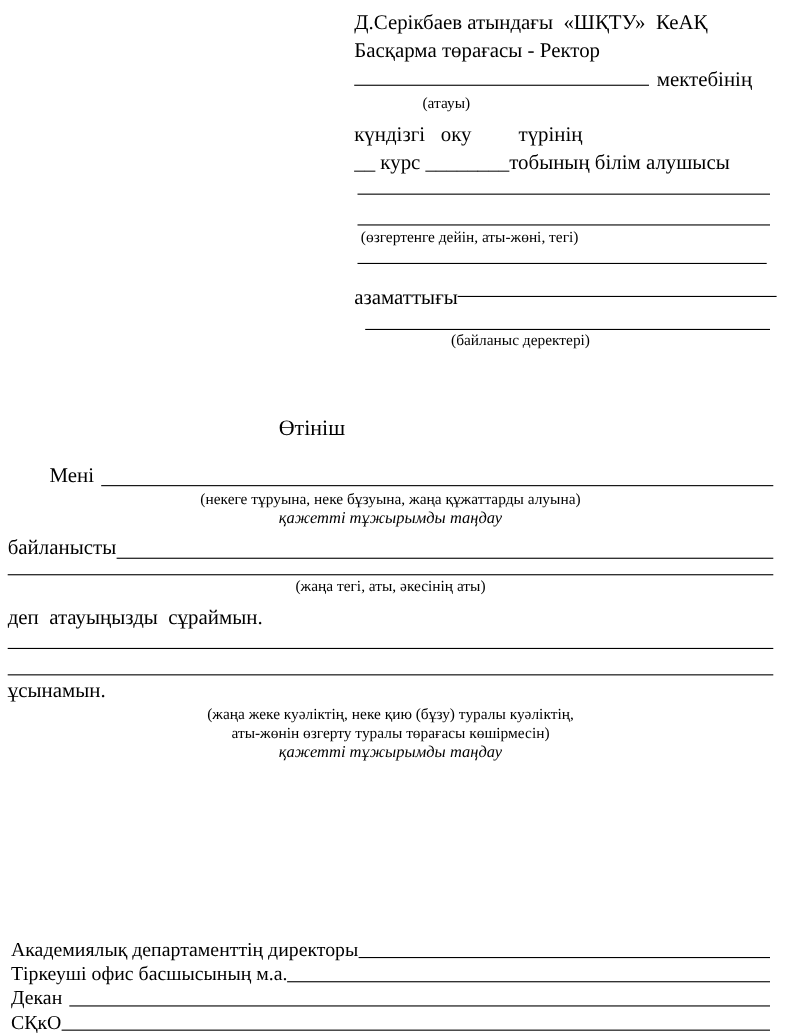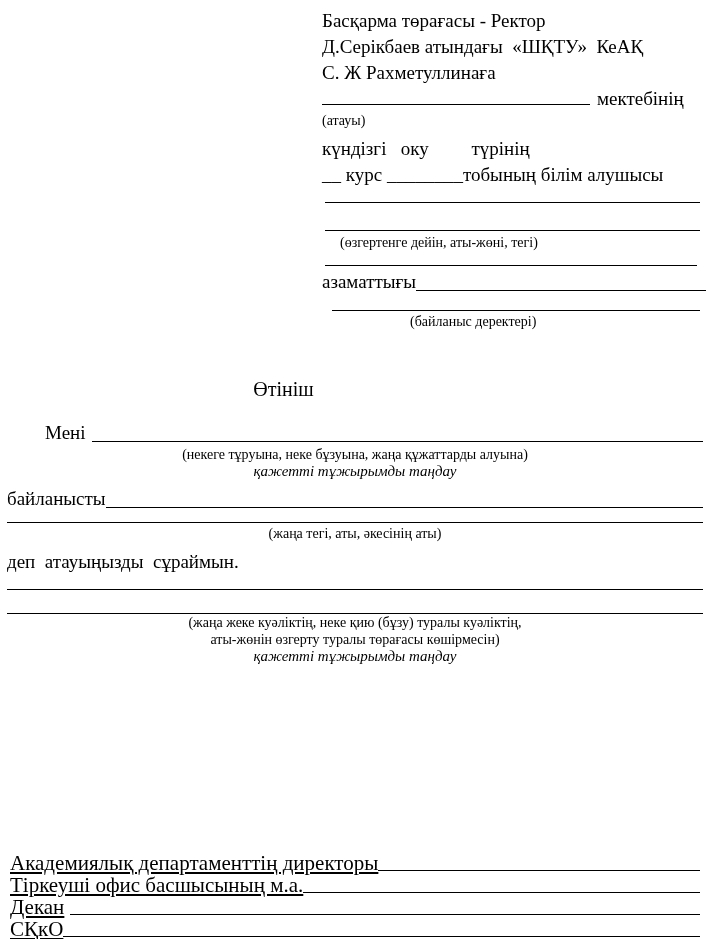--- a/index.html
+++ b/index.html
@@ -11,27 +11,27 @@
   .t{font-size:19px;line-height:26px;white-space:pre-wrap;}
   .cap{font-size:14px;line-height:17px;white-space:pre-wrap;}
   .hint{font-size:15px;line-height:17px;font-style:italic;white-space:pre-wrap;}
   .row{display:flex;align-items:flex-end;}
   .fill{flex:1;border-bottom:1px solid #000;margin-bottom:4px;}
   .blank{display:inline-block;border-bottom:1px solid #000;}
   .rule{border-top:1px solid #000;height:0;}
   .center{text-align:center;}
 
   #addressee{position:absolute;left:322px;top:8px;width:384px;}
-  #addressee .cap-atauy{}
+  #addressee .cap-atauy{margin-left:62px;}
   #addressee .study{margin-top:7px;}
   #addressee .rule1{margin-top:14px;margin-left:3px;width:375px;}
   #addressee .rule2{margin-top:27px;margin-left:3px;width:375px;}
-  #addressee .cap-former{margin-top:3px;margin-left:18px;}
+  #addressee .cap-former{margin-top:3px;margin-left:6px;}
   #addressee .rule3{margin-top:14px;margin-left:3px;width:372px;}
-  #addressee .citizen{margin-top:3px;}
+  #addressee .citizen{margin-top:18px;align-items:center;}
   #addressee .rule4{margin-top:15px;margin-left:10px;width:368px;}
   #addressee .cap-contact{margin-top:2px;margin-left:88px;}
   .school-blank{width:268px;}
   .suffix{margin-left:7px;}
 
   #title{position:absolute;left:0;top:376px;width:567px;text-align:center;
          font-size:20px;line-height:26px;}
 
   #body{position:absolute;left:7px;top:420px;width:696px;}
   #body .meni-label{padding-left:38px;}
@@ -42,33 +42,32 @@
   #body .request{margin-top:7px;}
   #body .rule-b{margin-top:14px;}
   #body .rule-c{margin-top:23px;}
   #body .usyn{margin-top:2px;}
 
   #signature{position:absolute;left:490px;top:760px;}
   #signature .blank-qoly{width:115px;}
   #signature .blank-kuni{width:122px;}
 
   #footer{position:absolute;left:10px;top:852px;width:690px;}
-  .frow{display:flex;align-items:flex-end;font-size:21px;line-height:22px;text-decoration:underline;}
+  .frow{display:flex;align-items:flex-end;font-size:18px;line-height:22px;}
   .frow .fill{margin-bottom:3px;}
   .frow .fill.gap6{margin-left:6px;}
 </style>
 </head>
 <body>
 
 <div class="page">
 
   <div id="addressee">
+    <div class="t">Д.Серікбаев атындағы  «ШҚТУ»  КеАҚ</div>
     <div class="t">Басқарма төрағасы - Ректор</div>
-    <div class="t">Д.Серікбаев атындағы  «ШҚТУ»  КеАҚ</div>
-    <div class="t">С. Ж Рахметуллинаға</div>
     <div class="t"><span class="blank school-blank"></span><span class="suffix">мектебінің</span></div>
     <div class="cap cap-atauy">(атауы)</div>
     <div class="t study">күндізгі   оку         түрінің</div>
     <div class="t">__ курс ________тобының білім алушысы</div>
     <div class="rule rule1"></div>
     <div class="rule rule2"></div>
     <div class="cap cap-former">(өзгертенге дейін, аты-жөні, тегі)</div>
     <div class="rule rule3"></div>
     <div class="row t citizen"><span>азаматтығы</span><span class="fill"></span></div>
     <div class="rule rule4"></div>
@@ -80,20 +79,21 @@
   <div id="body">
     <div class="row t"><span class="meni-label">Мені</span><span class="fill sp"></span></div>
     <div class="cap center">(некеге тұруына, неке бұзуына, жаңа құжаттарды алуына)</div>
     <div class="hint center">қажетті тұжырымды таңдау</div>
     <div class="row t bail"><span>байланысты</span><span class="fill"></span></div>
     <div class="rule rule-a"></div>
     <div class="cap center cap-newname">(жаңа тегі, аты, әкесінің аты)</div>
     <div class="t request">деп  атауыңызды  сұраймын.</div>
     <div class="rule rule-b"></div>
     <div class="rule rule-c"></div>
+    <div class="t usyn">ұсынамын.</div>
     <div class="cap center">(жаңа жеке куәліктің, неке қию (бұзу) туралы куәліктің,</div>
     <div class="cap center">аты-жөнін өзгерту туралы төрағасы көшірмесін)</div>
     <div class="hint center">қажетті тұжырымды таңдау</div>
   </div>
 
 
   <div id="footer">
     <div class="frow">
         <span>Академиялық департаменттің директоры</span>
         <span class="fill"></span>

